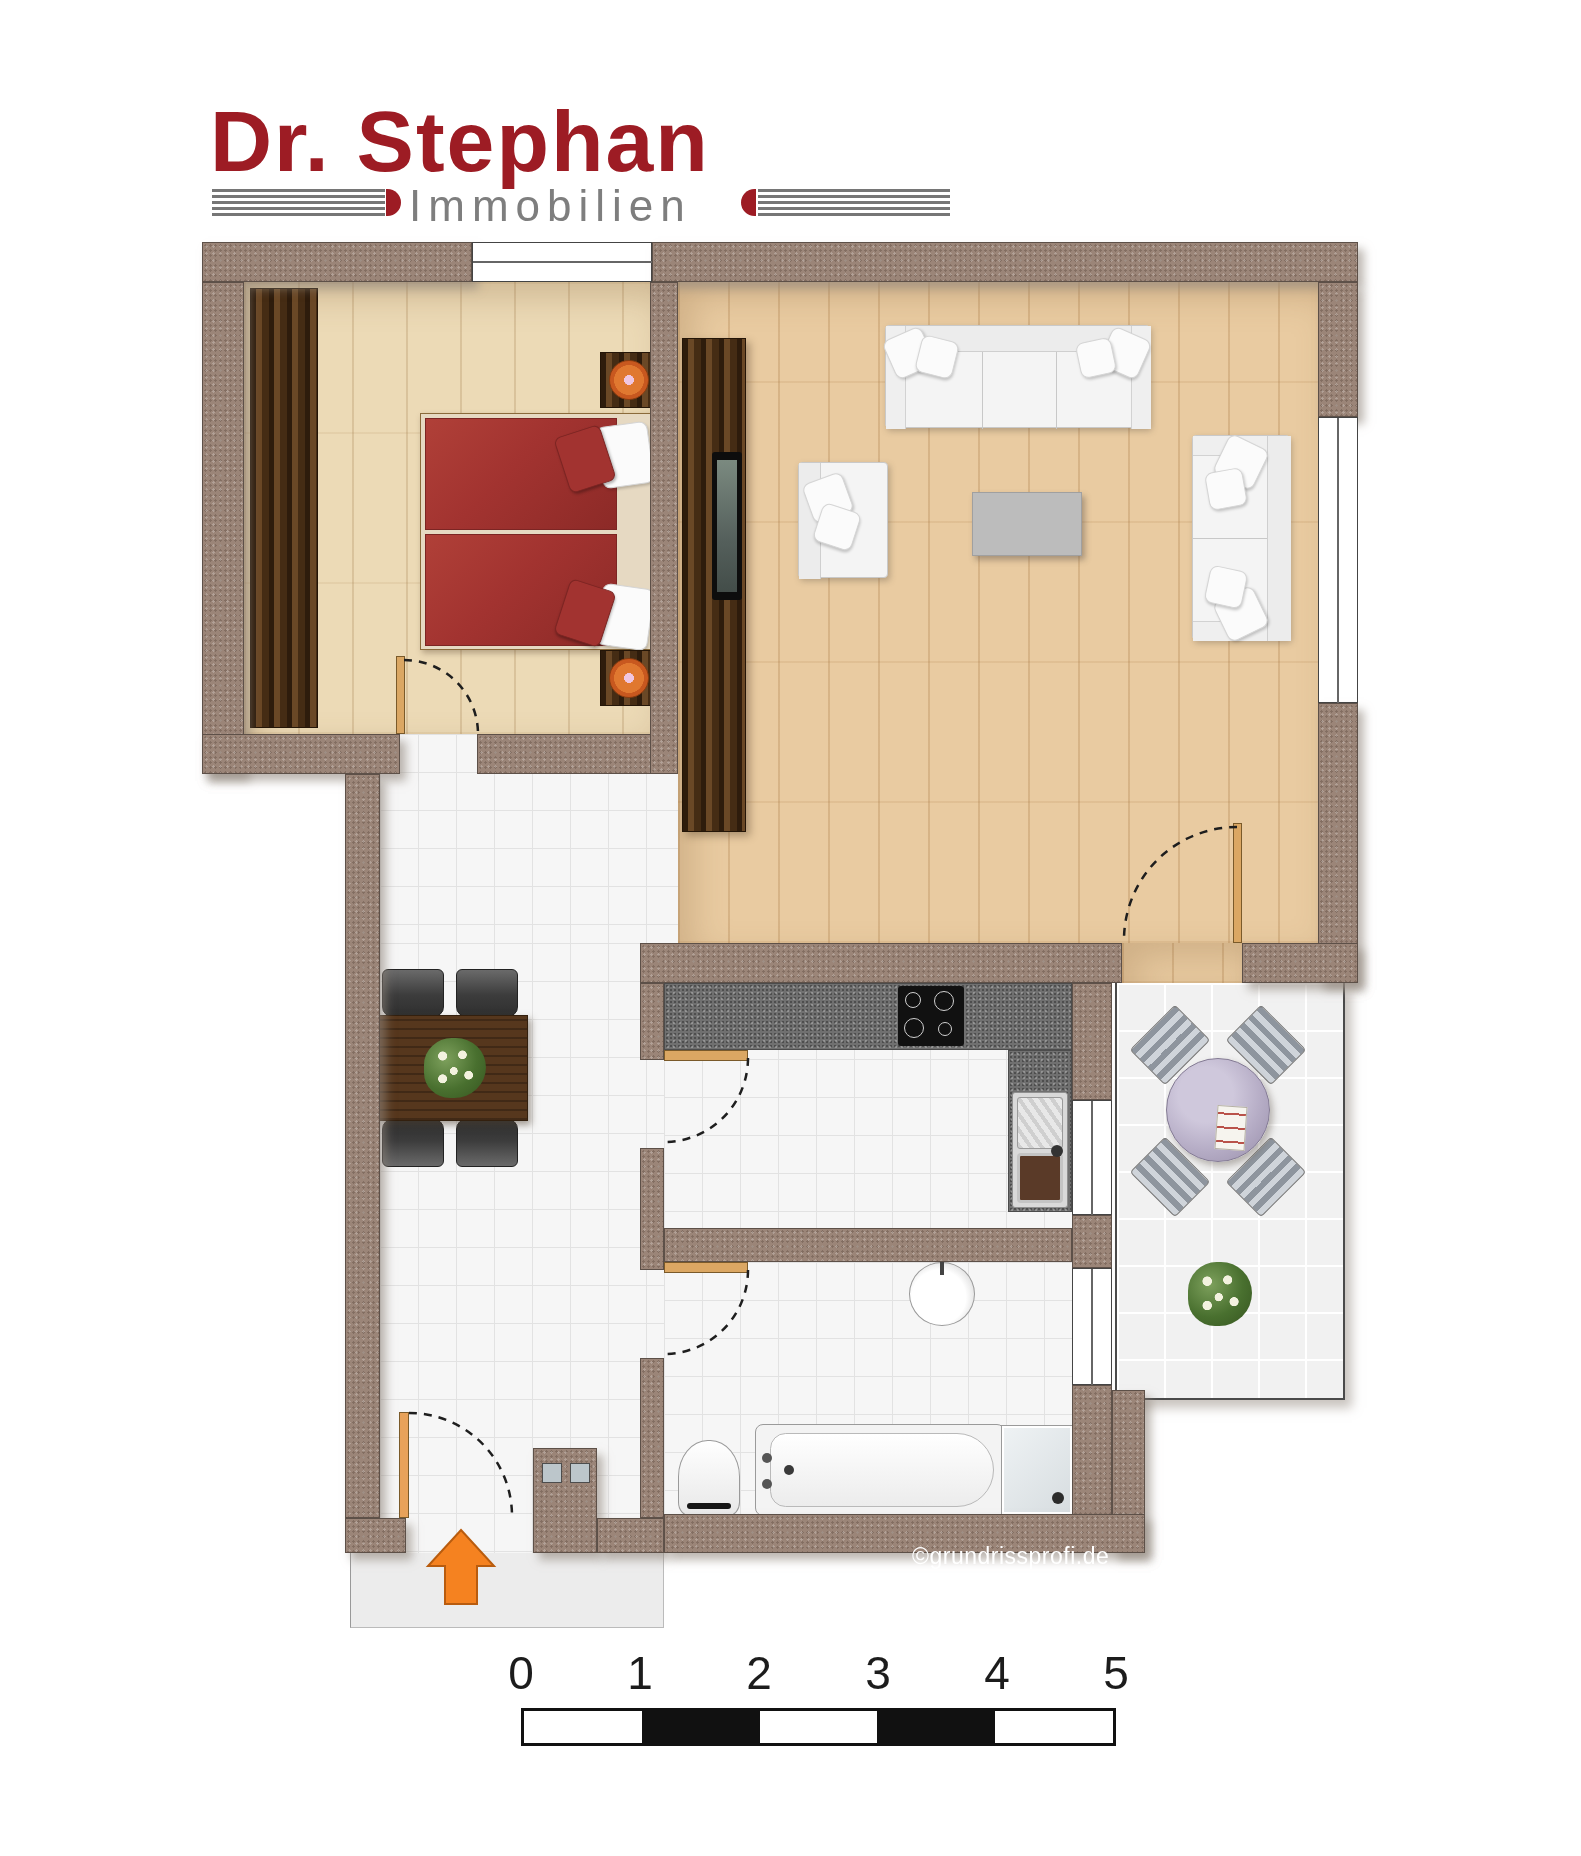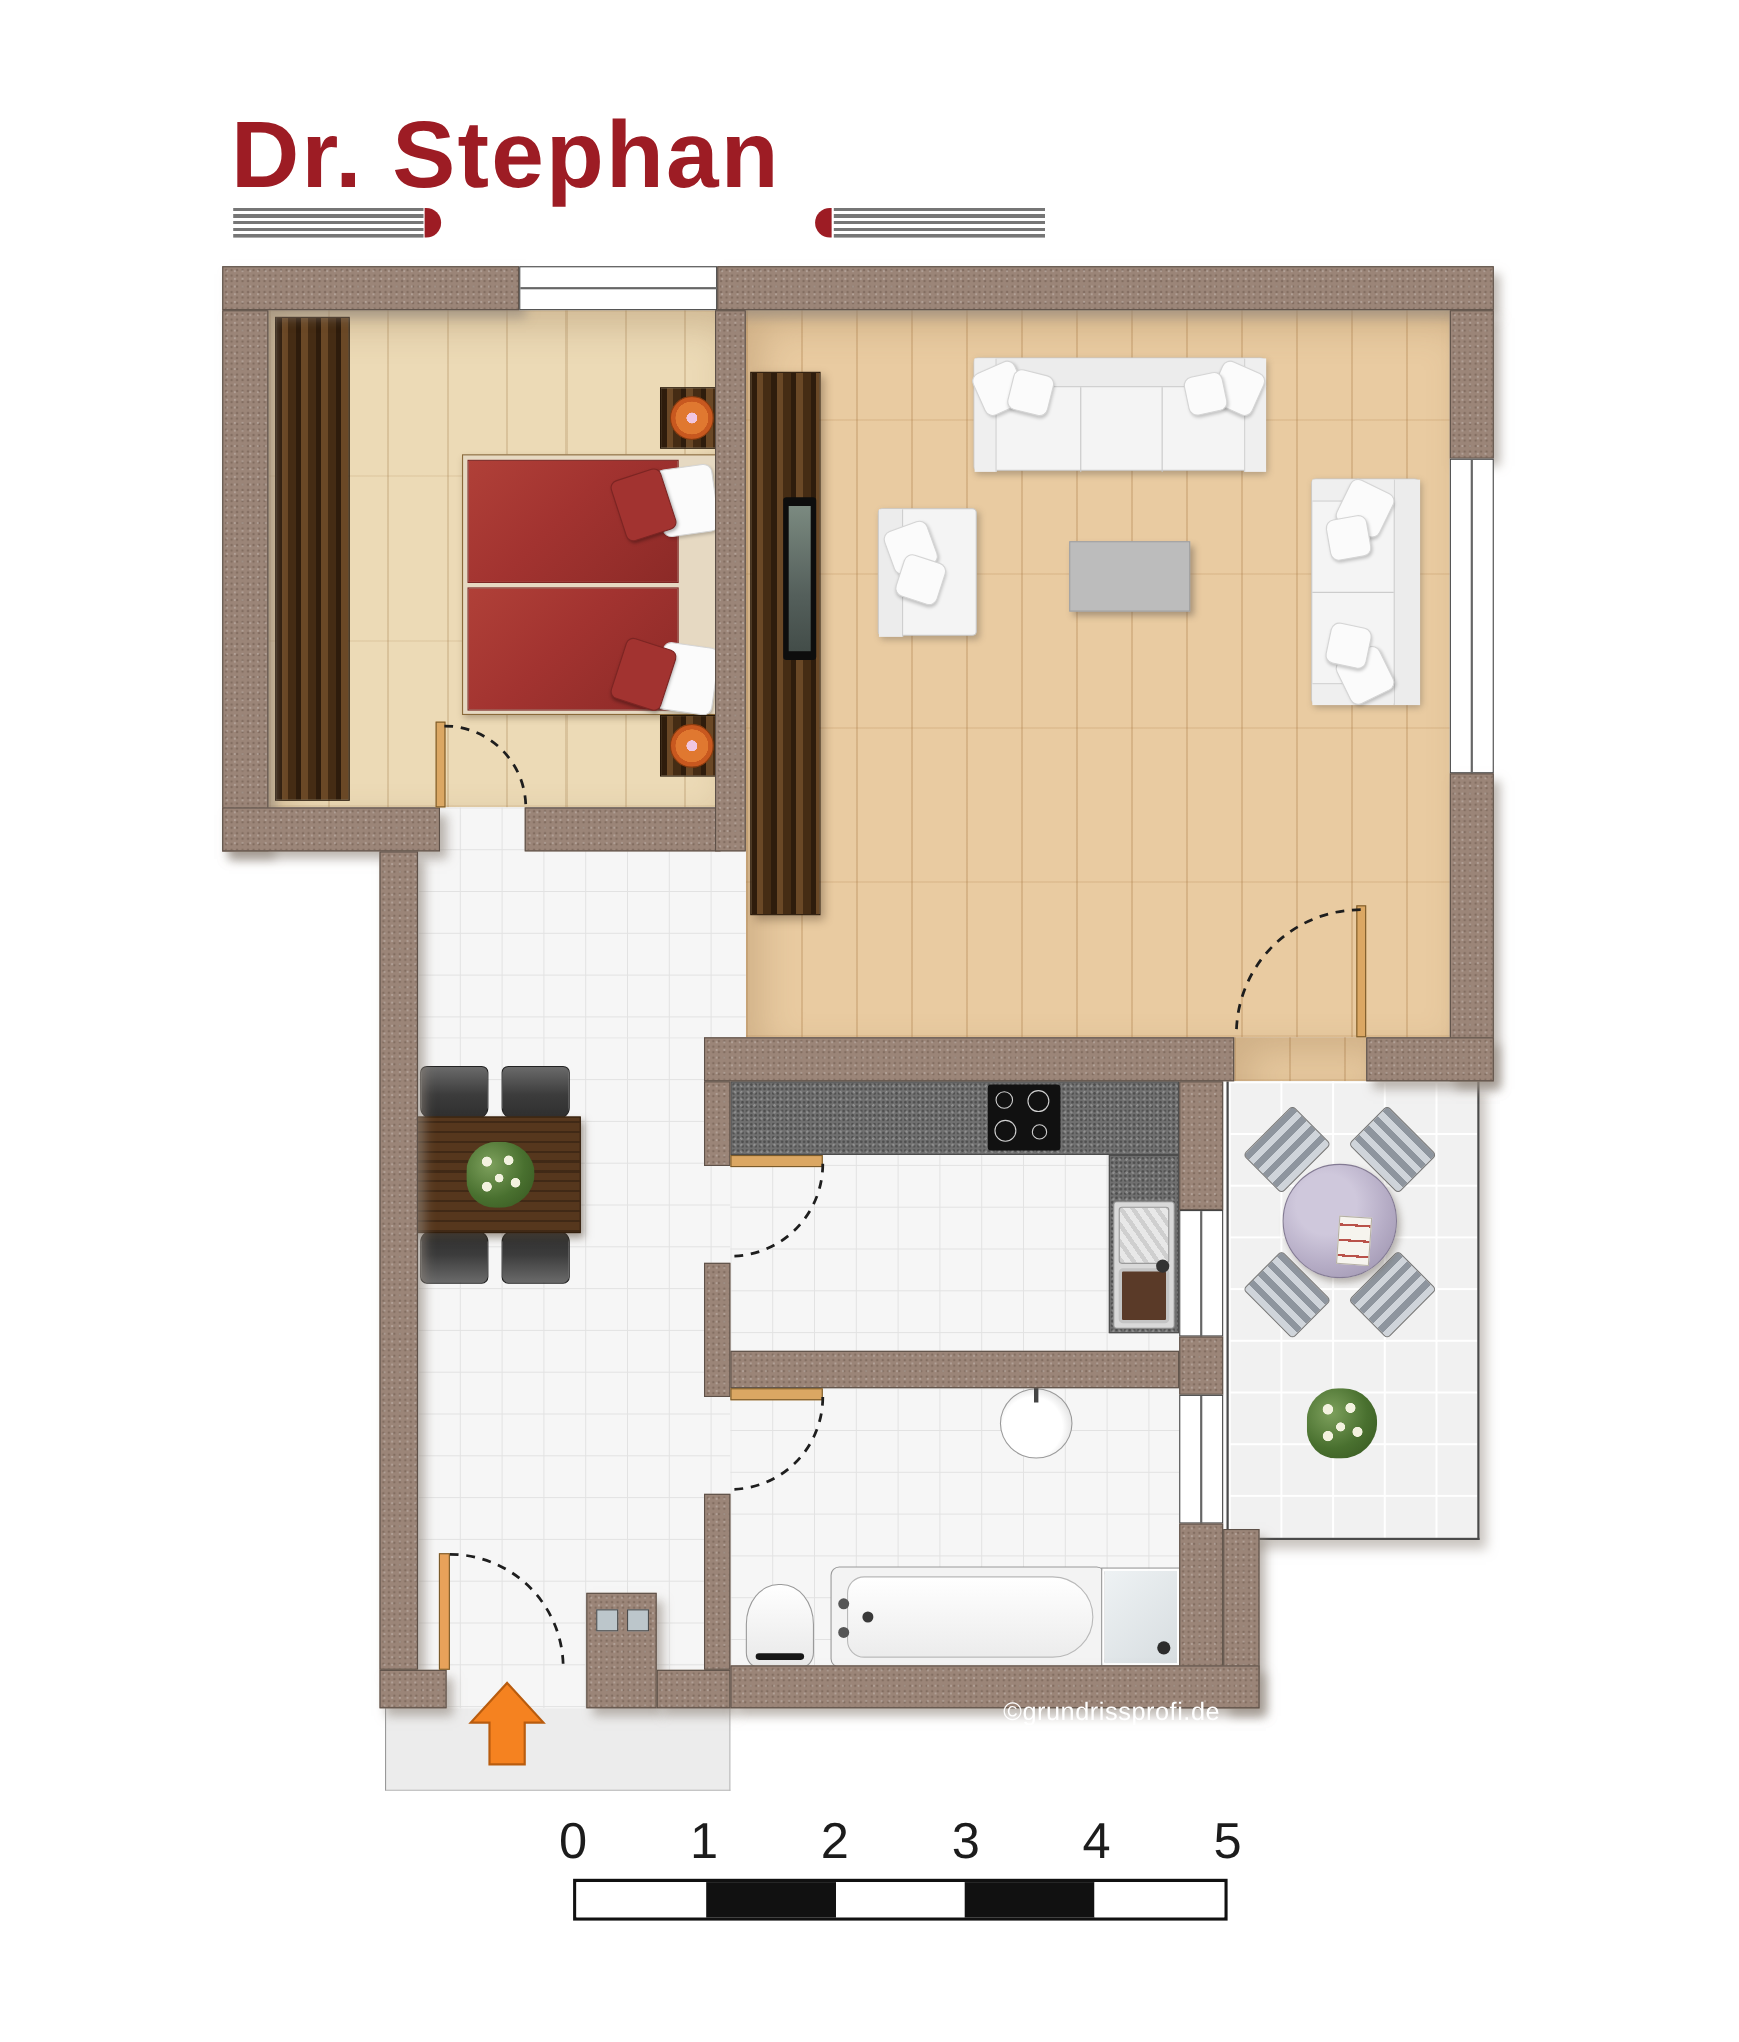--- a/index.html
+++ b/index.html
@@ -73,20 +73,21 @@
 </style>
 </head>
 <body>
 
 <div id="stage">
 
   <div class="abs" style="left:0;top:0;width:1528px;height:240px;">
     <div class="abs logo-title" style="left:210px;top:98px;">Dr. Stephan</div>
     <div class="abs stripes" style="left:212px;top:189px;width:173px;height:27px;"></div>
     <div class="abs cap" style="left:386px;top:189px;width:15px;height:27px;border-radius:0 14px 14px 0;"></div>
+    <div class="abs logo-sub" style="left:409px;top:184px;">Immobilien</div>
     <div class="abs cap" style="left:741px;top:189px;width:15px;height:27px;border-radius:14px 0 0 14px;"></div>
     <div class="abs stripes" style="left:758px;top:189px;width:192px;height:27px;"></div>
   </div>
 
   <div class="abs parquet-bed" style="left:244px;top:282px;width:406px;height:452px;"></div>
   <div class="abs parquet-liv" style="left:678px;top:282px;width:640px;height:661px;"></div>
   <div class="abs parquet-liv" style="left:1122px;top:943px;width:120px;height:40px;"></div>
   <div class="abs tiles" style="left:380px;top:734px;width:298px;height:209px;"></div>
   <div class="abs tiles" style="left:380px;top:943px;width:284px;height:610px;"></div>
   <div class="abs tiles" style="left:664px;top:983px;width:408px;height:245px;"></div>

